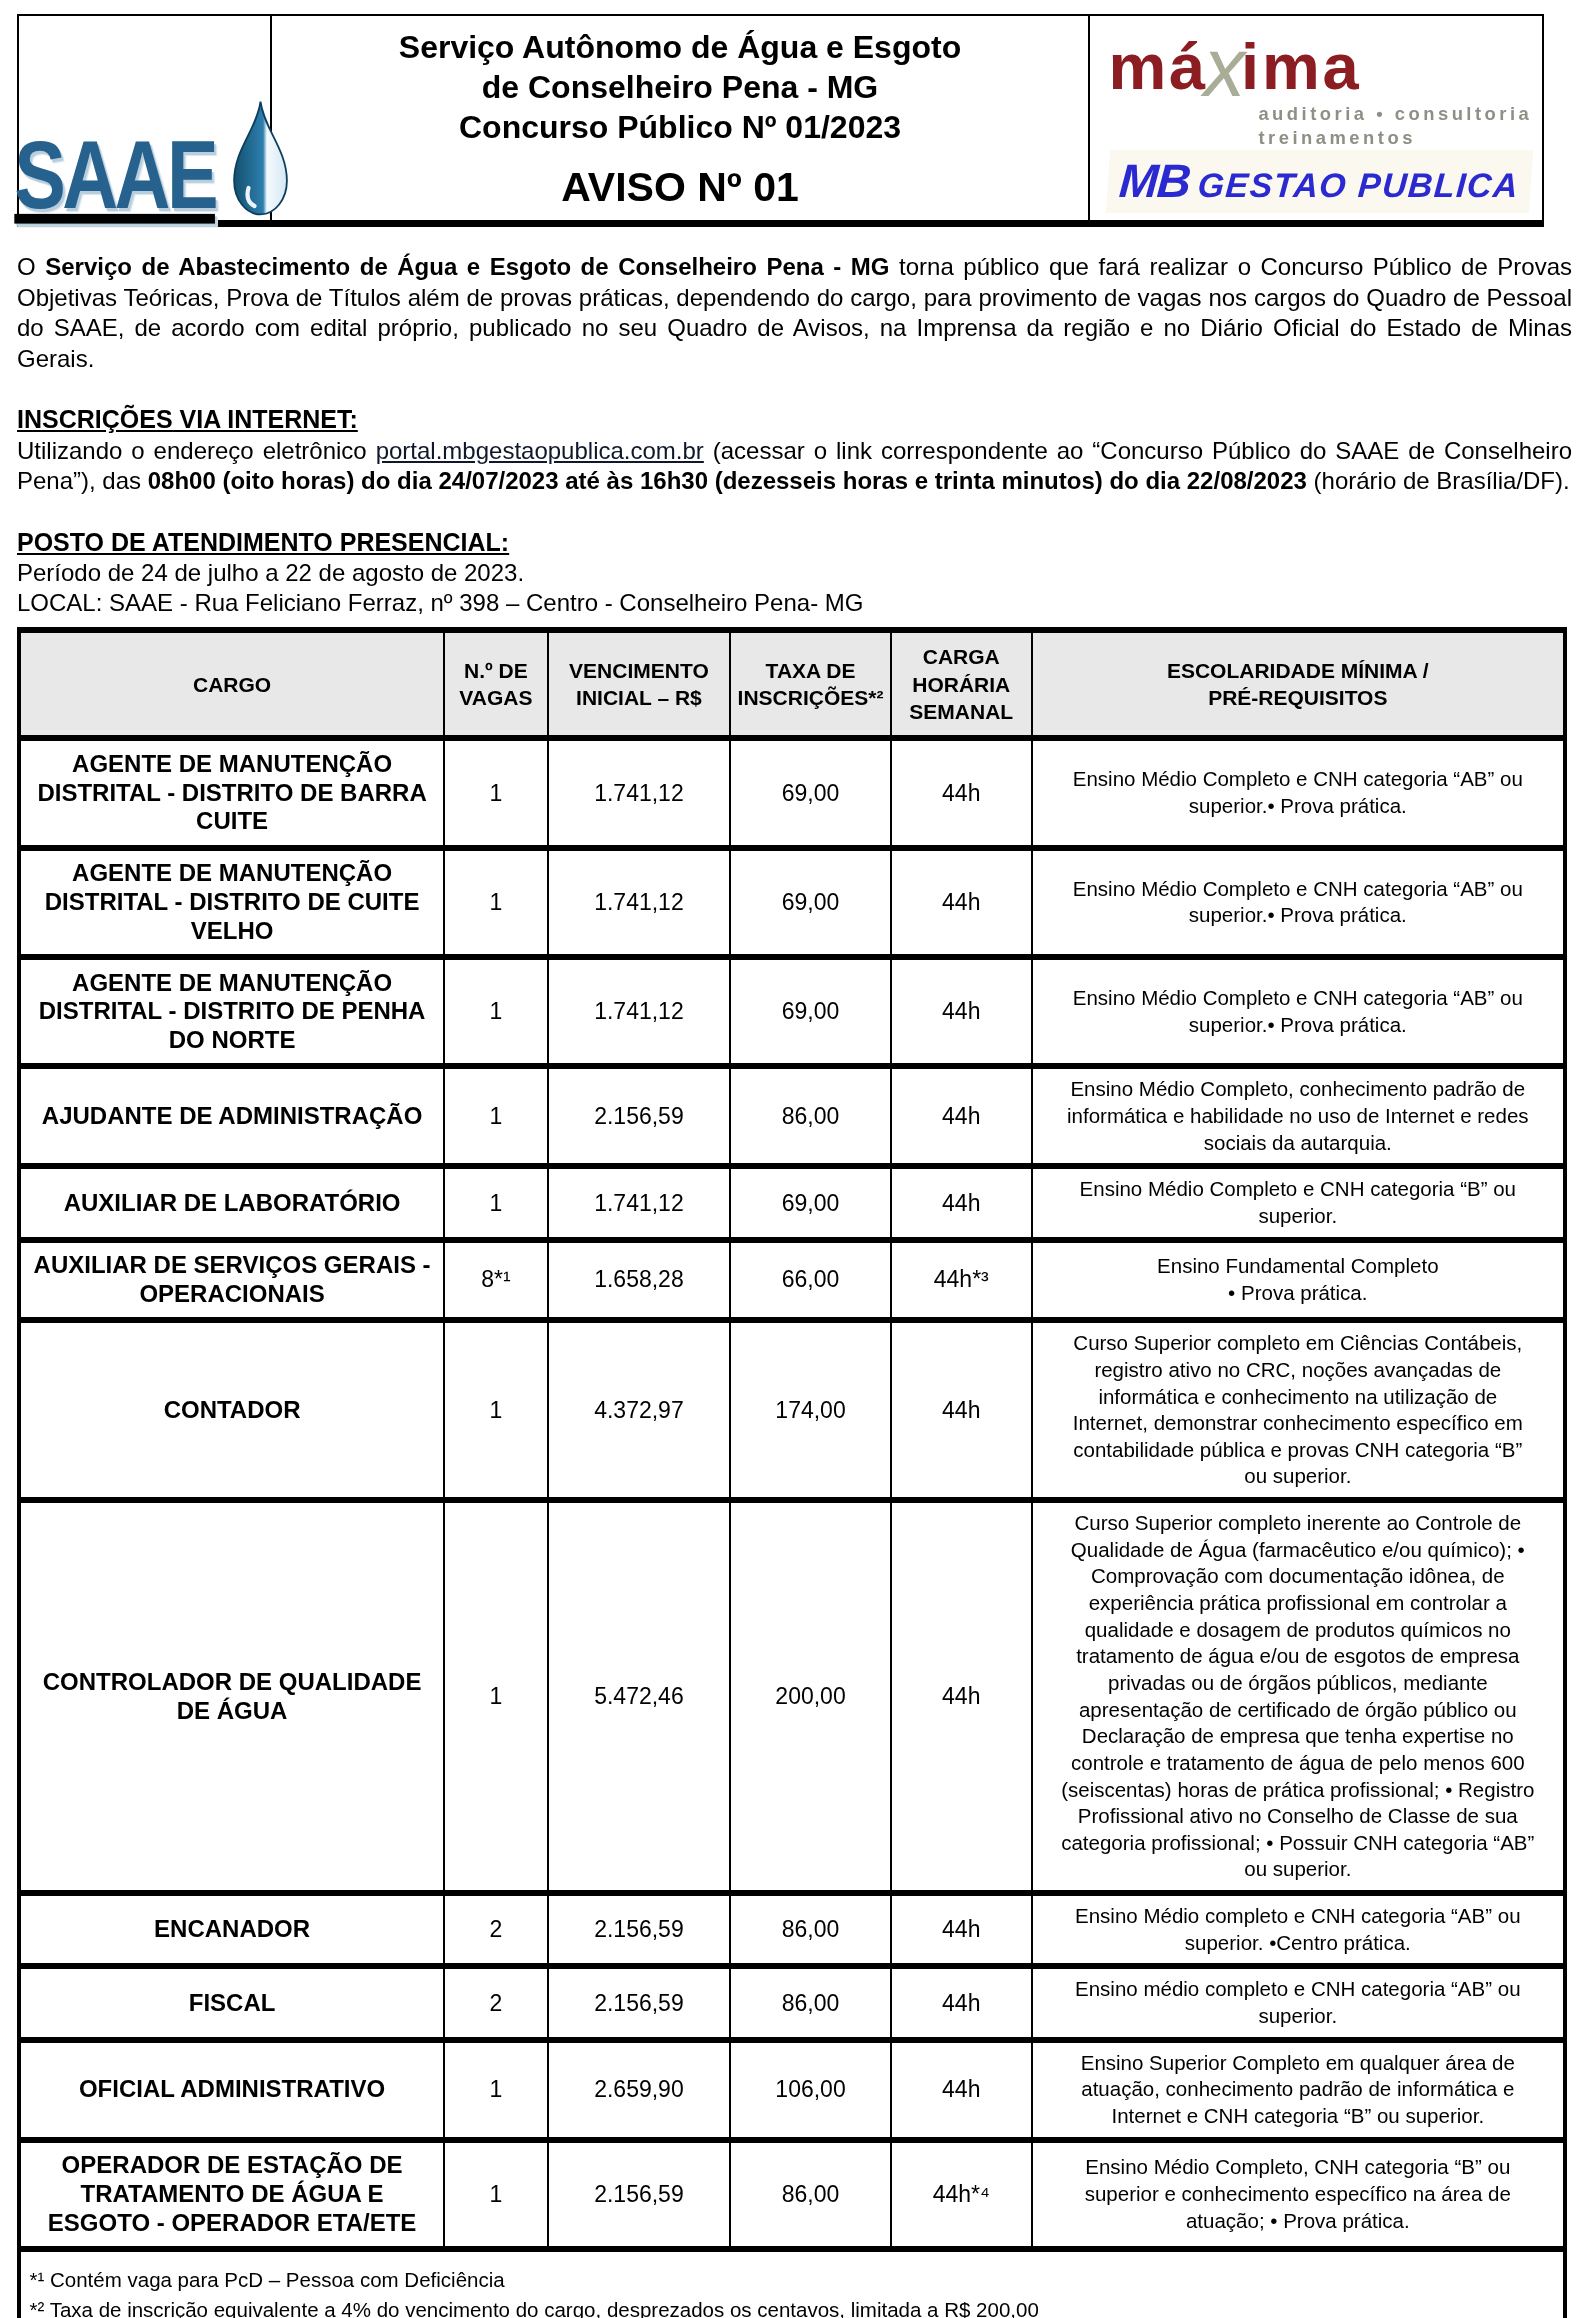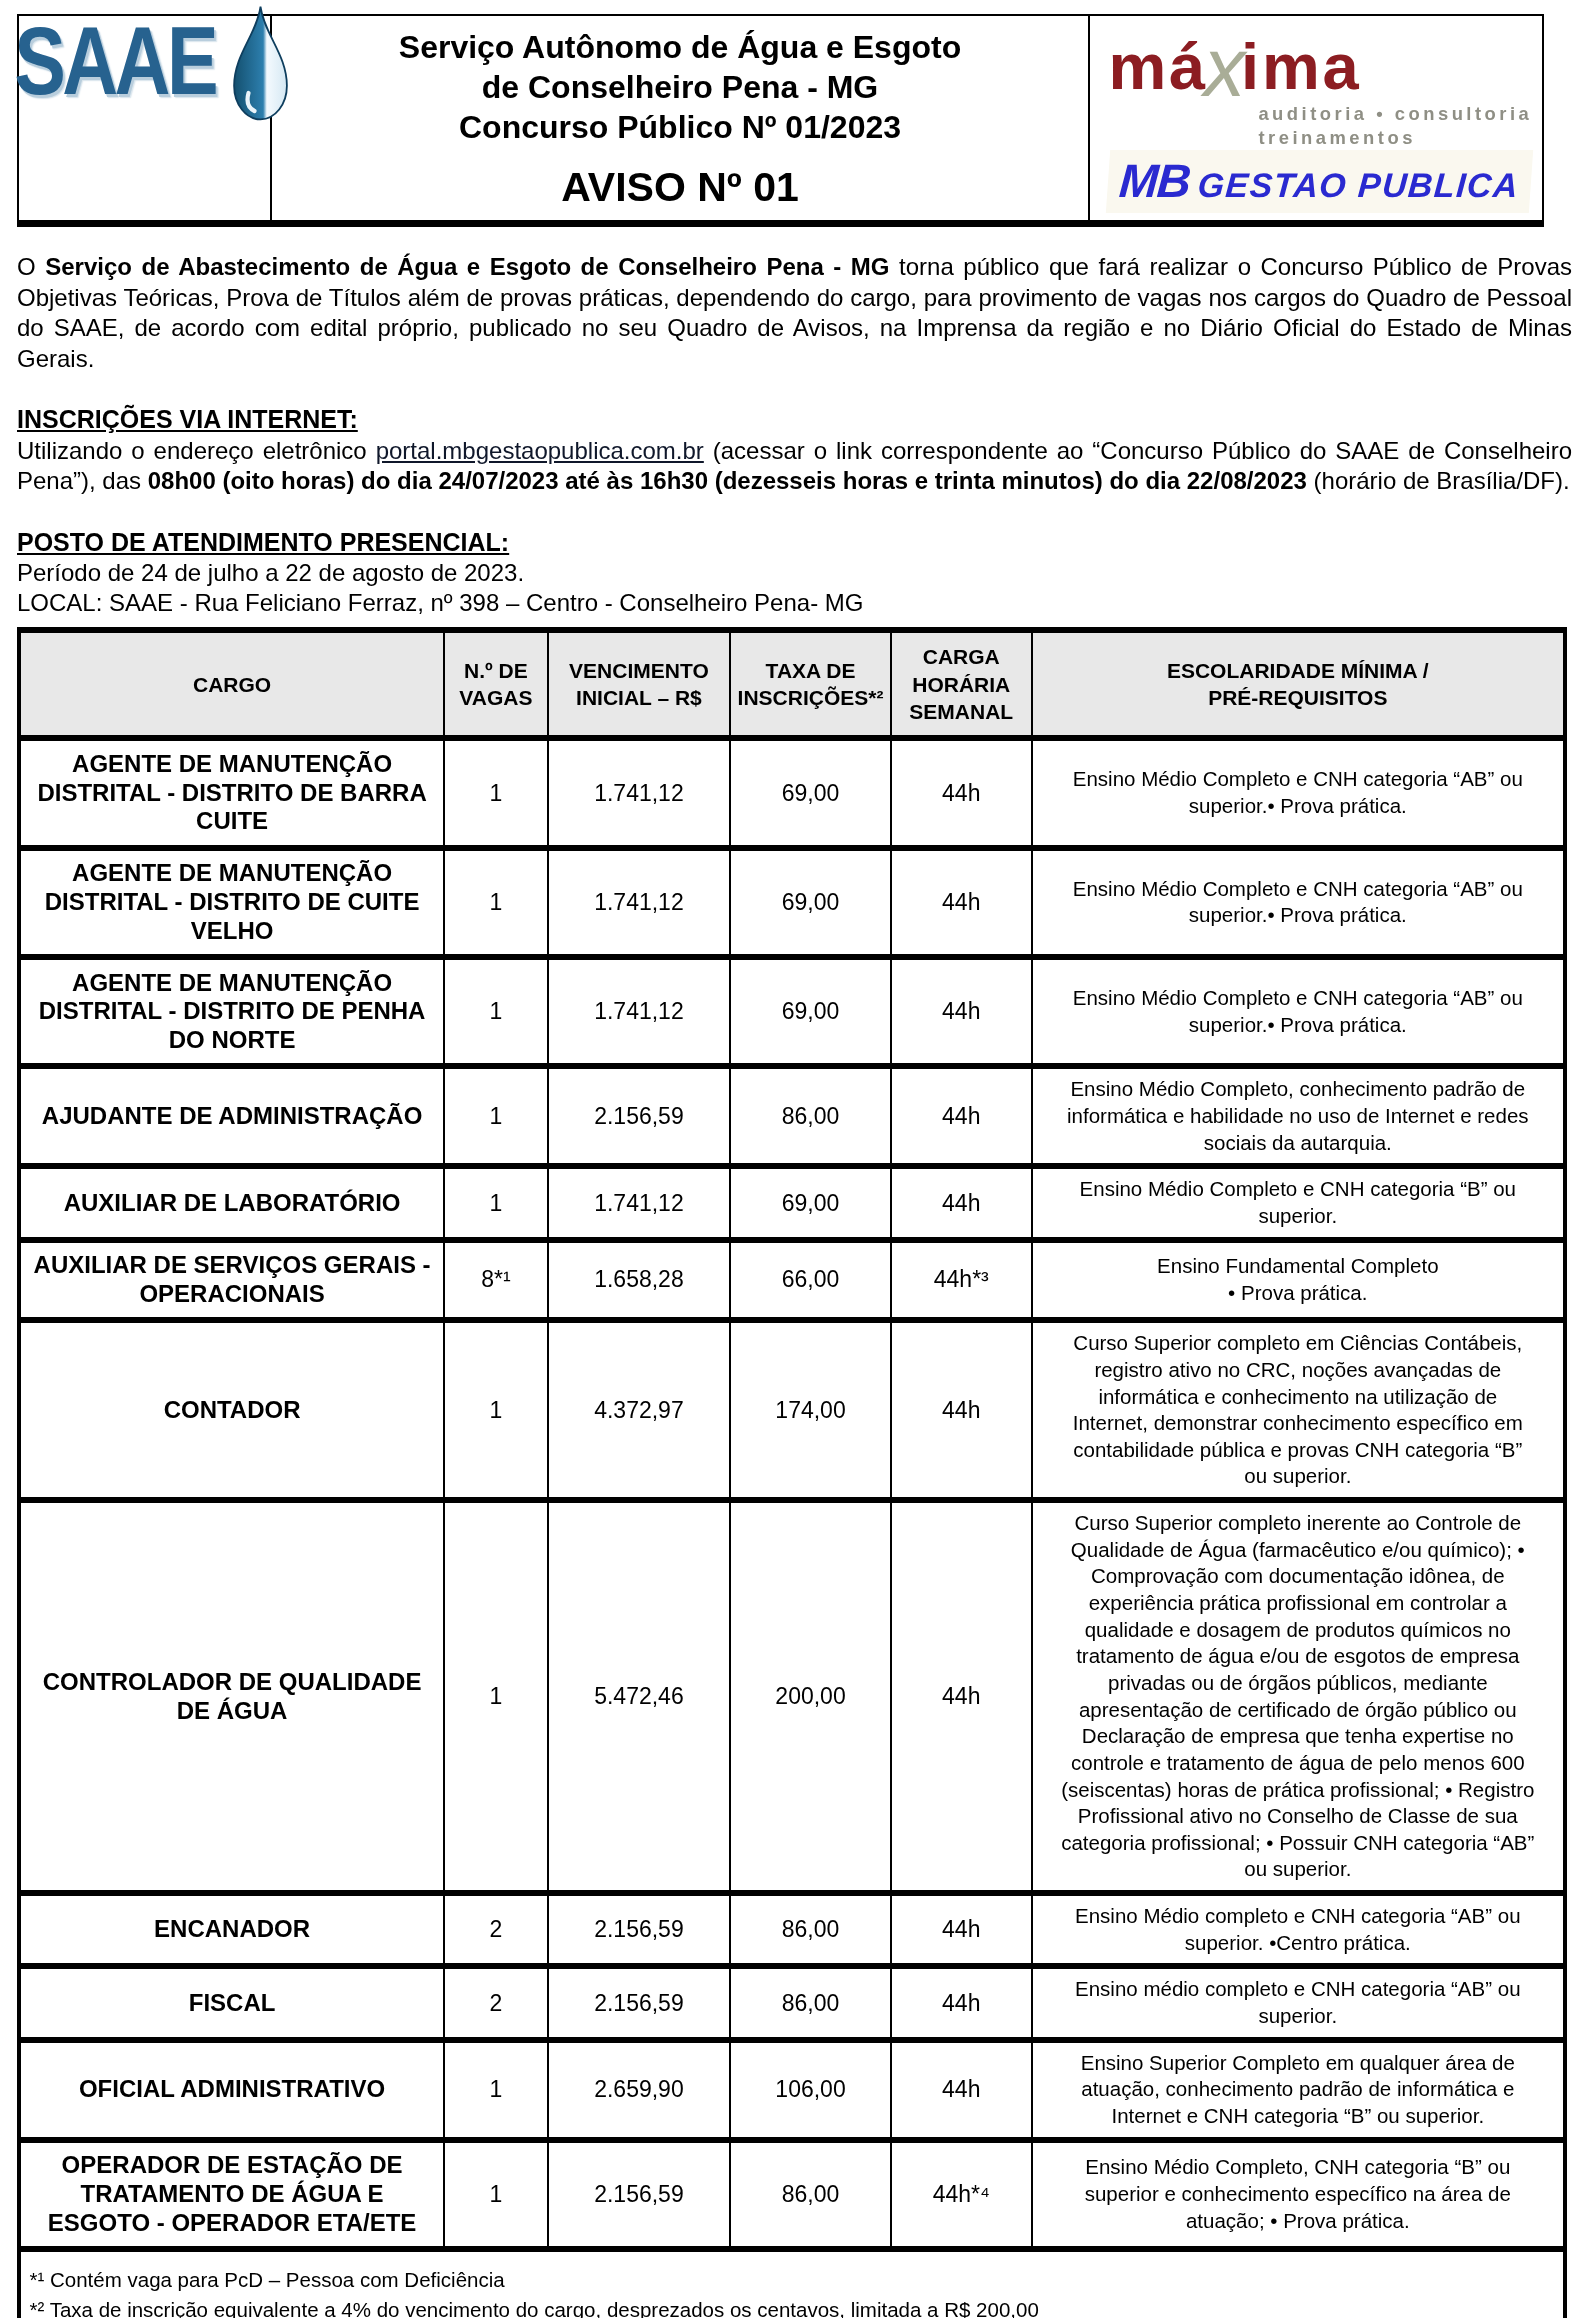--- a/index.html
+++ b/index.html
@@ -27,22 +27,23 @@
   .header-box{
     width:1527px;
     height:213px;
     border:2.8px solid #000;
     border-bottom:7px solid #000;
     display:flex;
   }
   .logo-cell{
     width:253px;
     border-right:2.8px solid #000;
-    display:flex;align-items:flex-start;justify-content:center;
+    display:flex;align-items:flex-end;justify-content:center;
     gap:2.8px;
+    text-decoration:underline;
   }
   .saae-text{
     display:inline-block;
     font-weight:bold;
     font-size:90px;
     letter-spacing:-4.2px;
     color:var(--saae-blue);
     text-shadow:2.1px 2.1px 0 #b9cedd, 3.5px 3.5px 1.4px #d8e4ec;
     transform:scale(0.86,1.08);
     line-height:1;

